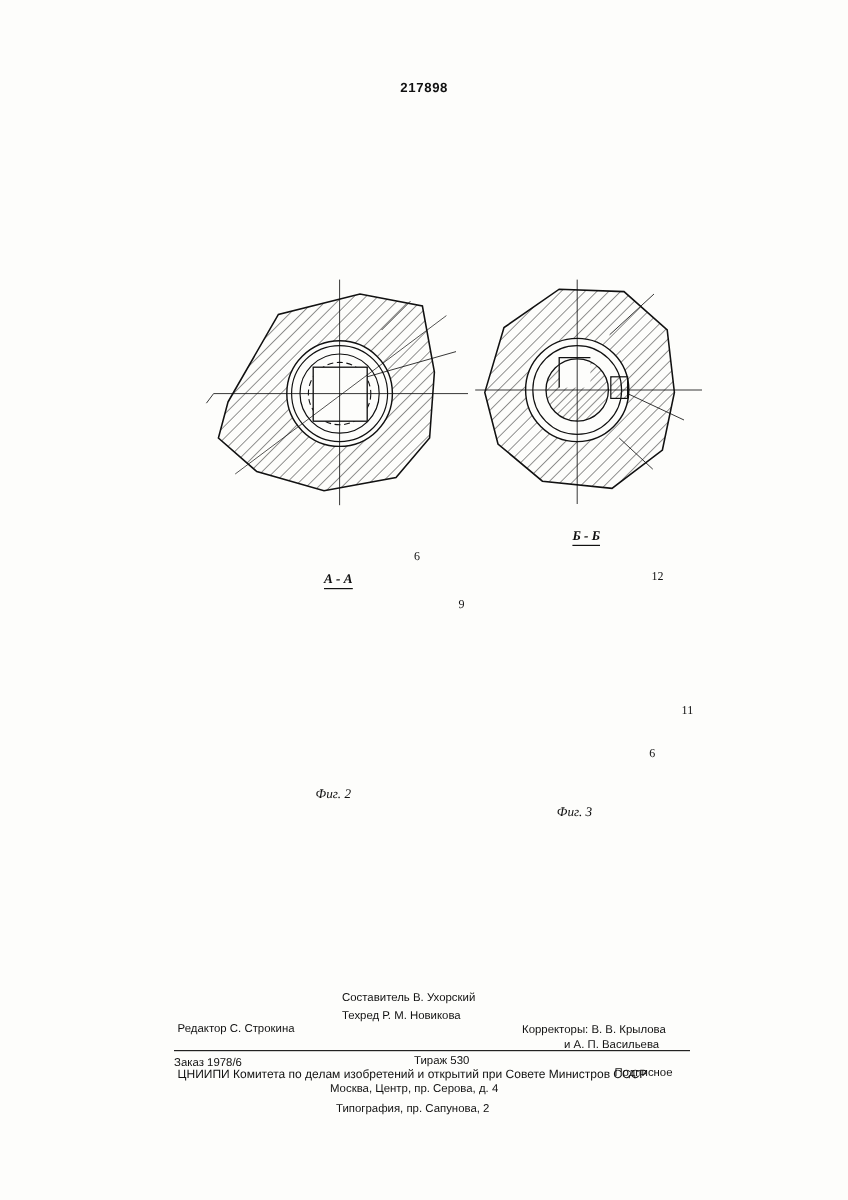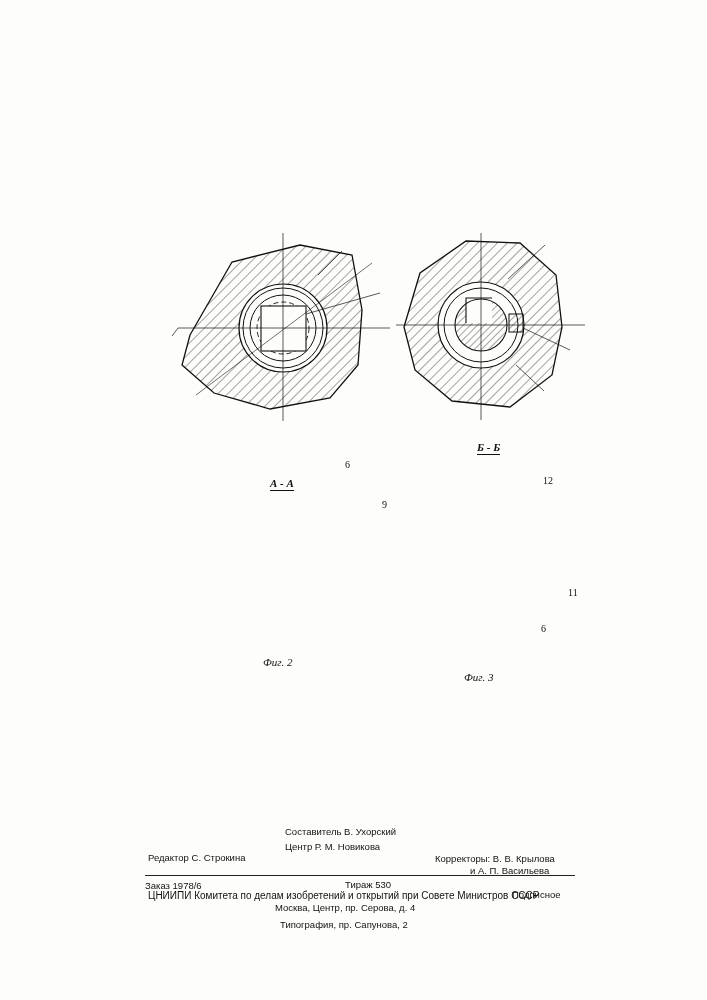--- a/index.html
+++ b/index.html
@@ -101,20 +101,21 @@
   .podpisnoe  { left: 512px; top: 63px; }
   .cniipi     { left: 148px; top: 64px; font-size: 10px; }
   .moscow     { left: 275px; top: 76px; }
   .typography { left: 280px; top: 93px; }
 </style>
 </head>
 <body>
 
 <div class="page">
 
+  <div class="patent-number">217898</div>
 
   <div class="figures">
     <svg width="707" height="270" viewBox="0 0 707 270">
       <defs>
         <pattern id="hatchA" width="7" height="7" patternTransform="rotate(45)" patternUnits="userSpaceOnUse">
           <line x1="0" y1="0" x2="0" y2="7" stroke="#1a1a1a" stroke-width="0.8"></line>
         </pattern>
         <pattern id="hatchB" width="5" height="5" patternTransform="rotate(45)" patternUnits="userSpaceOnUse">
           <line x1="0" y1="0" x2="0" y2="5" stroke="#1a1a1a" stroke-width="0.8"></line>
         </pattern>
@@ -200,21 +201,21 @@
     <div class="callout c6b">6</div>
 
     
     <div class="fig-caption fig2-caption">Фиг. 2</div>
     <div class="fig-caption fig3-caption">Фиг. 3</div>
   </div>
 
   <div class="colophon">
     <div class="col-line compiler">Составитель В. Ухорский</div>
     <div class="col-line editor">Редактор С. Строкина</div>
-    <div class="col-line techred">Центр Р. М. Новикова</div>
+    <div class="col-line techred">Техред Р. М. Новикова</div>
     <div class="col-line correctors">Корректоры: В. В. Крылова</div>
     <div class="col-line corr2">и А. П. Васильева</div>
 
     <div class="rule"></div>
 
     <div class="col-line order">Заказ 1978/6</div>
     <div class="col-line tirage">Тираж 530</div>
     <div class="col-line podpisnoe">Подписное</div>
     <div class="col-line cniipi">ЦНИИПИ Комитета по делам изобретений и открытий при Совете Министров СССР</div>
     <div class="col-line moscow">Москва, Центр, пр. Серова, д. 4</div>

